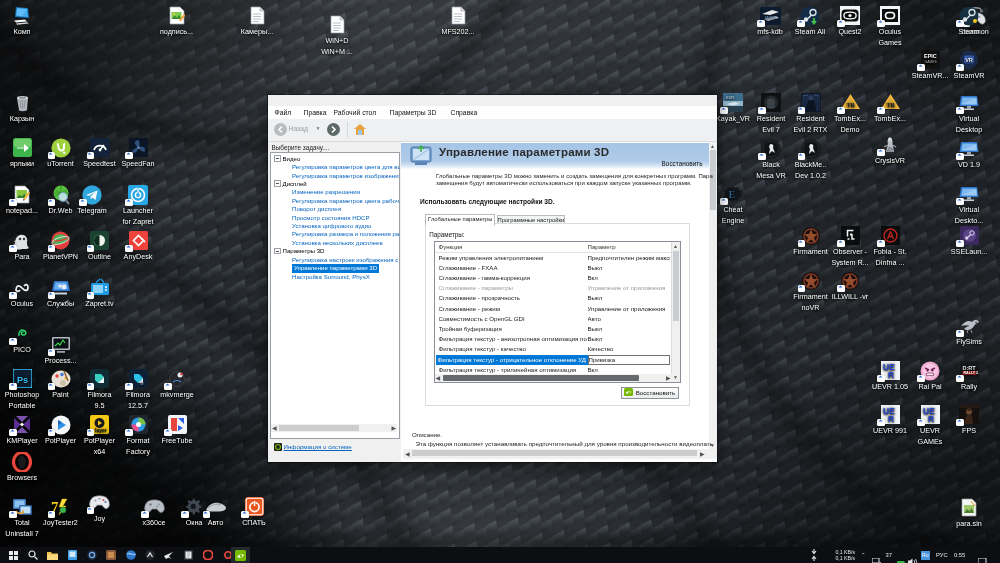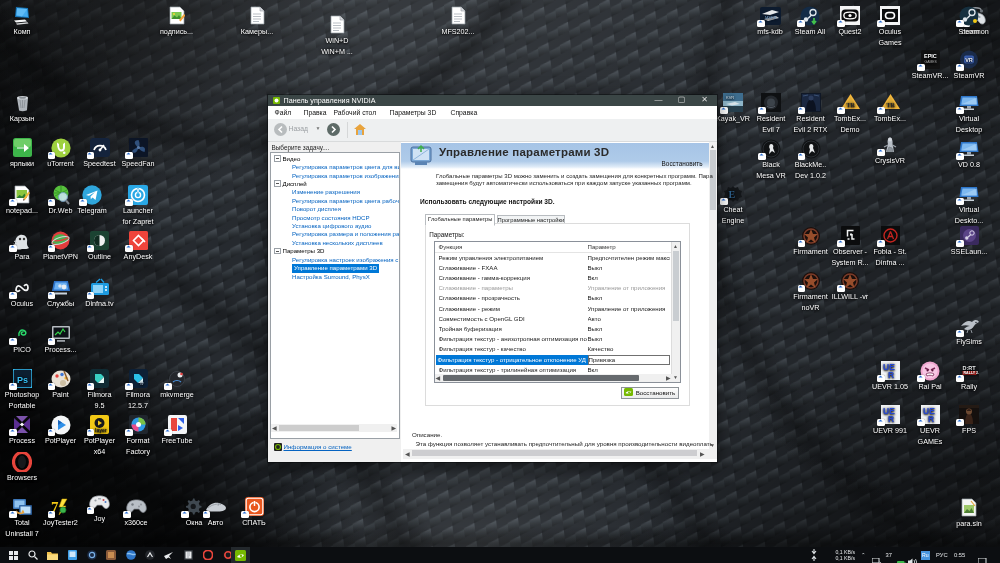--- a/index.html
+++ b/index.html
@@ -278,29 +278,29 @@
       </div><span class="lbl">Службы</span></div>
     <div class="di" style="left:63.5px;top:277px"><div class="ic">
         <svg width="20" height="19" style="position:absolute;left:1px;top:1px">
           <rect x="1" y="5" width="18" height="12" rx="1.5" fill="#1e9be0"></rect>
           <rect x="3" y="7" width="10" height="8" fill="#8ed4f8"></rect>
           <circle cx="16" cy="9" r="1" fill="#fff"></circle>
           <circle cx="16" cy="12" r="1" fill="#fff"></circle>
           <path d="M6 4.5 L10 1 M14 4.5 L11 1" stroke="#1e9be0" stroke-width="1.3"></path>
         </svg>
         <div class="sc"></div>
-      </div><span class="lbl">Dinfna.tv</span></div>
+      </div><span class="lbl">Zapret.tv</span></div>
     <div class="di" style="left:-14px;top:323px"><div class="ic">
         <svg width="19" height="19" style="position:absolute;left:1.5px;top:1px">
           <circle cx="9.5" cy="9.5" r="9" fill="#101214"></circle>
           <path d="M6 12 C5 8 8 5 11 6.5 C14 8 13 11.5 10 11 C7.5 10.5 8 7.5 10.5 8" fill="none" stroke="#2bd96c" stroke-width="1.5"></path>
         </svg>
         <div class="sc"></div>
       </div><span class="lbl">PICO</span></div>
-    <div class="di" style="left:24.5px;top:323px"><div class="ic">
+    <div class="di" style="left:24.5px;top:334px"><div class="ic">
         <svg width="20" height="18" style="position:absolute;left:1px;top:1.5px">
           <rect x="1" y="1" width="18" height="13" rx="1" fill="#b7bcc2"></rect>
           <rect x="2.5" y="2.5" width="15" height="10" fill="#0d1117"></rect>
           <path d="M4 10 l3-3 2 2 3-5 2 3" stroke="#36d24a" stroke-width="1.2" fill="none"></path>
           <rect x="6" y="15" width="8" height="1.8" fill="#9aa0a6"></rect>
         </svg>
         <div class="sc"></div>
       </div><span class="lbl">Process...</span></div>
     <div class="di" style="left:-14px;top:368px"><div class="ic">
         <svg width="19" height="19" style="position:absolute;left:1.5px;top:1px">
@@ -349,21 +349,21 @@
       </div><span class="lbl">mkvmerge</span></div>
     <div class="di" style="left:-14px;top:414px"><div class="ic">
         <svg width="20" height="19" style="position:absolute;left:1px;top:1px">
           <polygon points="2,3 9,9.5 2,16" fill="#5b2e91"></polygon>
           <polygon points="18,3 11,9.5 18,16" fill="#5b2e91"></polygon>
           <polygon points="4,1 10,7 16,1" fill="#7b52ab"></polygon>
           <polygon points="4,18 10,12 16,18" fill="#7b52ab"></polygon>
           <rect x="8.5" y="8" width="3" height="3" fill="#fff" transform="rotate(45 10 9.5)"></rect>
         </svg>
         <div class="sc"></div>
-      </div><span class="lbl">Process</span></div>
+      </div><span class="lbl">KMPlayer</span></div>
     <div class="di" style="left:24.5px;top:414px"><div class="ic">
         <svg width="20" height="20" style="position:absolute;left:1px;top:0.5px">
           <circle cx="10" cy="10" r="9.5" fill="#f4f6f8"></circle>
           <path d="M7 5 L15 10 L7 15 Z" fill="#2e8fe8"></path>
           <path d="M7 5 L11 7.5 L7 10 Z" fill="#1a64b8"></path>
         </svg>
         <div class="sc"></div>
       </div><span class="lbl">PotPlayer</span></div>
     <div class="di" style="left:63.5px;top:414px"><div class="ic">
         <svg width="19" height="19" style="position:absolute;left:1.5px;top:1px">
@@ -422,21 +422,21 @@
     <div class="di" style="left:63.5px;top:492px"><div class="ic">
         <svg width="21" height="15" style="position:absolute;left:0.5px;top:3px">
           <path d="M5 2 C8 0.5 13 0.5 16 2 C19 3 21 8 20 11 C19 14 16 14 14.5 12 L13 10 L8 10 L6.5 12 C5 14 2 14 1 11 C0 8 2 3 5 2 Z" fill="#e8eaec" stroke="#b5bac0" stroke-width=".8"></path>
           <circle cx="6.5" cy="5.5" r="1.1" fill="#9aa0a6"></circle>
           <circle cx="14.5" cy="5" r="1" fill="#c2484f"></circle>
           <circle cx="16.5" cy="7" r="1" fill="#4a79c4"></circle>
           <rect x="9" y="3" width="3" height="1.5" fill="#aab0b6"></rect>
         </svg>
         <div class="sc"></div>
       </div><span class="lbl">Joy</span></div>
-    <div class="di" style="left:100px;top:496px"><div class="ic">
+    <div class="di" style="left:118px;top:496px"><div class="ic">
         <svg width="21" height="15" style="position:absolute;left:0.5px;top:3px">
           <path d="M5 2 C8 0.5 13 0.5 16 2 C19 3 21 8 20 11 C19 14 16 14 14.5 12 L13 10 L8 10 L6.5 12 C5 14 2 14 1 11 C0 8 2 3 5 2 Z" fill="#b9bfc6" stroke="#868c93" stroke-width=".8"></path>
           <circle cx="6.5" cy="5.5" r="1.2" fill="#777d84"></circle>
           <circle cx="15" cy="5.5" r="1" fill="#8f959c"></circle>
           <circle cx="13" cy="7.5" r="1" fill="#8f959c"></circle>
         </svg>
         <div class="sc"></div>
       </div><span class="lbl">x360ce</span></div>
     <div class="di" style="left:158px;top:496px"><div class="ic">
         <svg width="18" height="18" style="position:absolute;left:2px;top:1.5px">
@@ -620,21 +620,21 @@
       </div><span class="lbl">CrysisVR</span></div>
     <div class="di" style="left:933px;top:138px"><div class="ic">
         <svg width="20" height="18" style="position:absolute;left:1px;top:1.5px">
           <polygon points="2,2 18,2 19.5,12 0.5,12" fill="#2e76c9"></polygon>
           <polygon points="3.5,3.5 16.5,3.5 17.8,10.5 2.2,10.5" fill="#7db8ef"></polygon>
           <path d="M2.2 10.5 L17.8 3.5 L17.8 10.5 Z" fill="#a8d2f7" opacity=".7"></path>
           <rect x="8" y="12" width="4" height="2.5" fill="#9ca6b0"></rect>
           <rect x="5" y="14.5" width="10" height="1.5" fill="#c9d2da"></rect>
         </svg>
         <div class="sc"></div>
-      </div><span class="lbl">VD 0.8</span></div>
+      </div><span class="lbl">VD 1.9</span></div>
     <div class="di" style="left:697px;top:183px"><div class="ic">
         <svg width="18" height="20" style="position:absolute;left:2px;top:0.5px">
           <path d="M9 1 L11 3 L14 2 L15 5 L18 6 L17 9 L18 12 L15 13 L14 16 L11 15 L9 17 L7 15 L4 16 L3 13 L0 12 L1 9 L0 6 L3 5 L4 2 L7 3 Z" fill="#14171a" transform="translate(0,1)"></path>
           <text x="4.5" y="14" font-size="10" font-weight="bold" fill="#2e5f8a" font-family="Liberation Serif">E</text>
         </svg>
         <div class="sc"></div>
       </div><span class="lbl">Cheat<br>Engine</span></div>
     <div class="di" style="left:933px;top:183px"><div class="ic">
         <svg width="20" height="18" style="position:absolute;left:1px;top:1.5px">
           <polygon points="2,2 18,2 19.5,12 0.5,12" fill="#2e76c9"></polygon>
@@ -760,30 +760,20 @@
     <div class="di" style="left:933px;top:497px"><div class="ic">
         <svg width="16" height="19" style="position:absolute;left:3px;top:1px">
           <path d="M1 1 L11 1 L15 5 L15 18 L1 18 Z" fill="#f4f6f3" stroke="#9aa0a6" stroke-width=".7"></path>
           <rect x="3" y="7" width="10" height="8" fill="#9ec96a"></rect>
           <path d="M3 15 l3-4 2.5 2 2-3 2.5 5 Z" fill="#4e7f35"></path>
           <path d="M10 3 L14 8" stroke="#e8a33d" stroke-width="1.2"></path>
         </svg>
       </div><span class="lbl">para.sin</span></div>
   </div>
 <div id="win">
-  <div id="ttl">
-    <svg width="7" height="7" style="position:absolute;left:5px;top:2px">
-        <rect width="7" height="7" rx="1" fill="#76b900"></rect>
-        <circle cx="3.5" cy="3.5" r="2" fill="#fff"></circle>
-      </svg>
-    <span class="t">Панель управления NVIDIA</span>
-    <span class="b" style="right:46px">—</span>
-    <span class="b" style="right:23px">▢</span>
-    <span class="b" style="right:0">✕</span>
-  </div>
   <div id="menu">
     <span style="left:7px">Файл</span>
       <span style="left:36px">Правка</span>
       <span style="left:66px">Рабочий стол</span>
       <span style="left:122px">Параметры 3D</span>
       <span style="left:183px">Справка</span>
   </div>
   <div id="tool">
     <div class="circ" style="left:6px;background:#b8bcbe"><svg width="13" height="13">
           <path d="M8 3.5 L5 6.5 L8 9.5" stroke="#fff" stroke-width="1.6" fill="none"></path>

